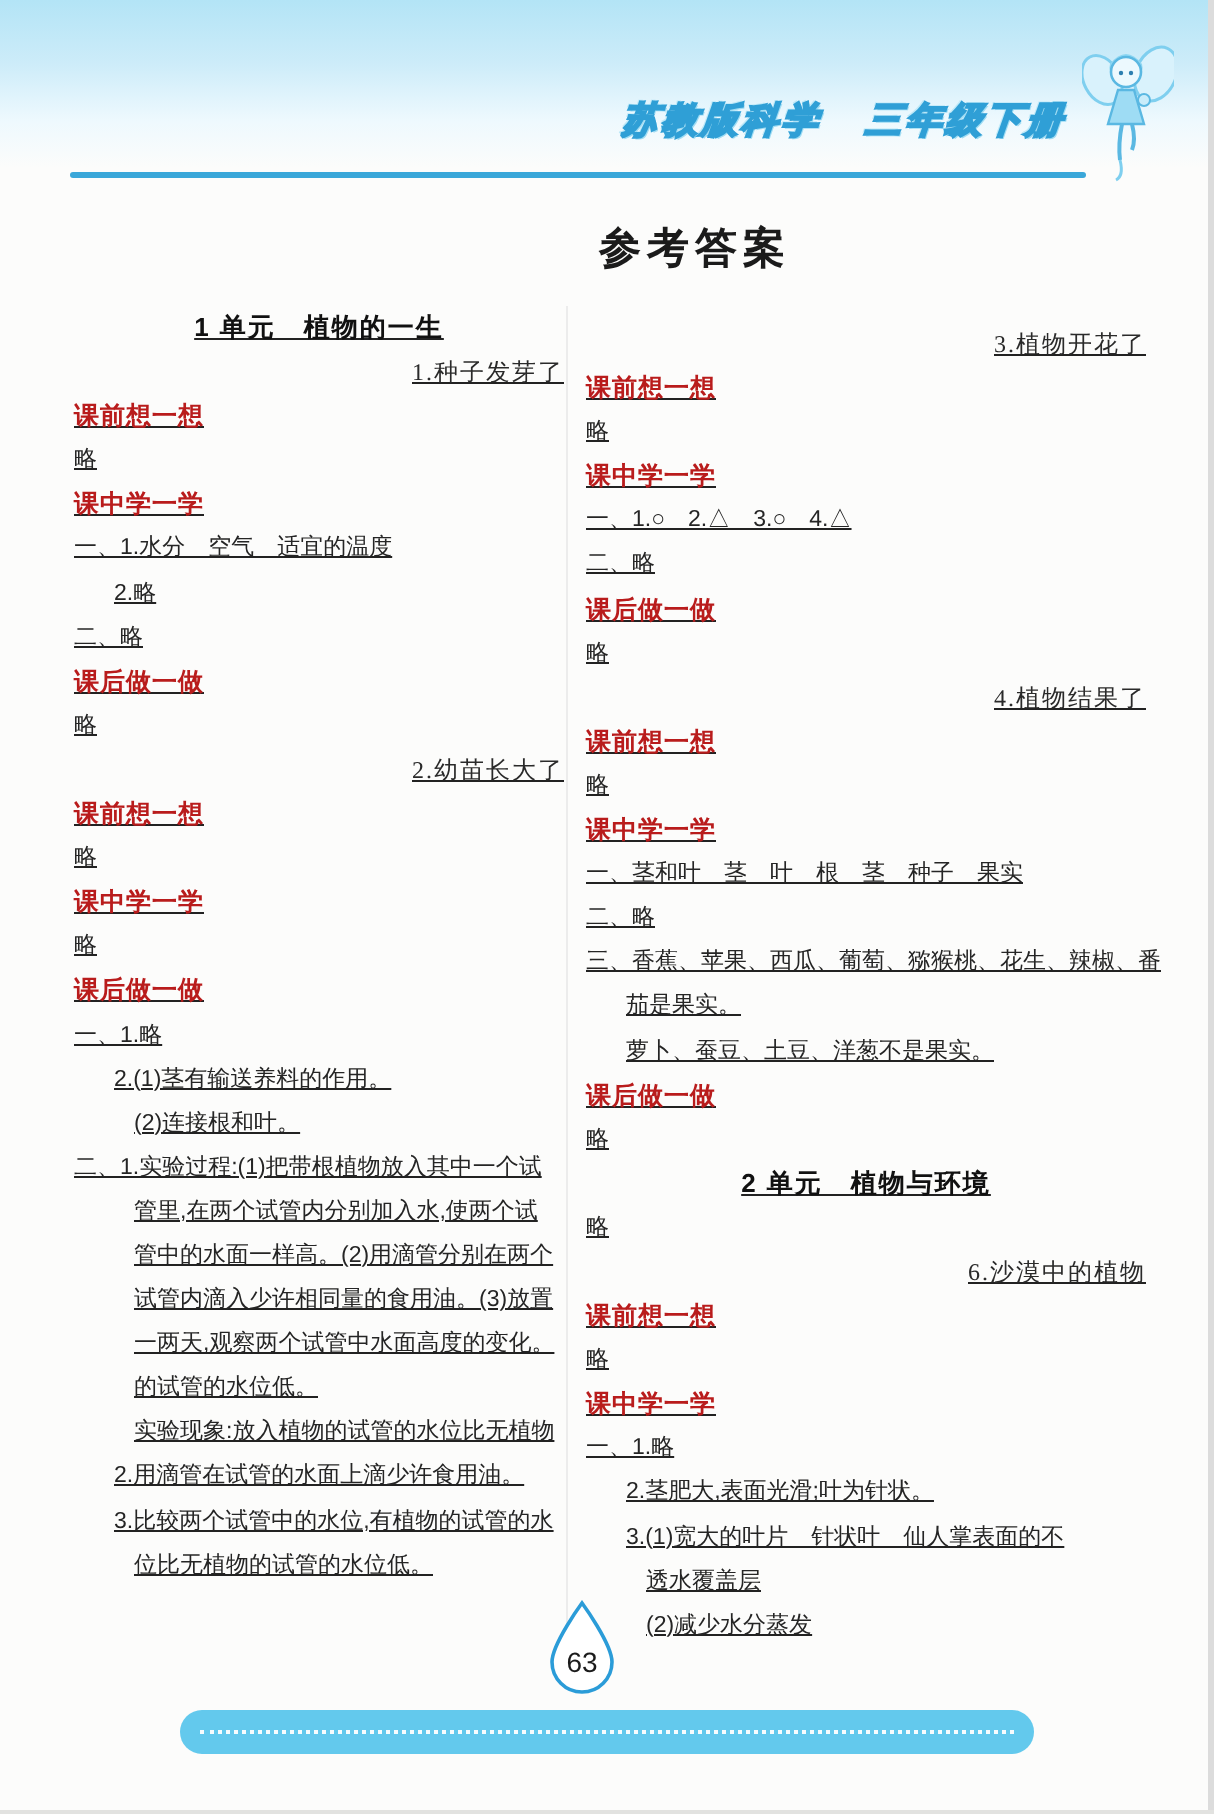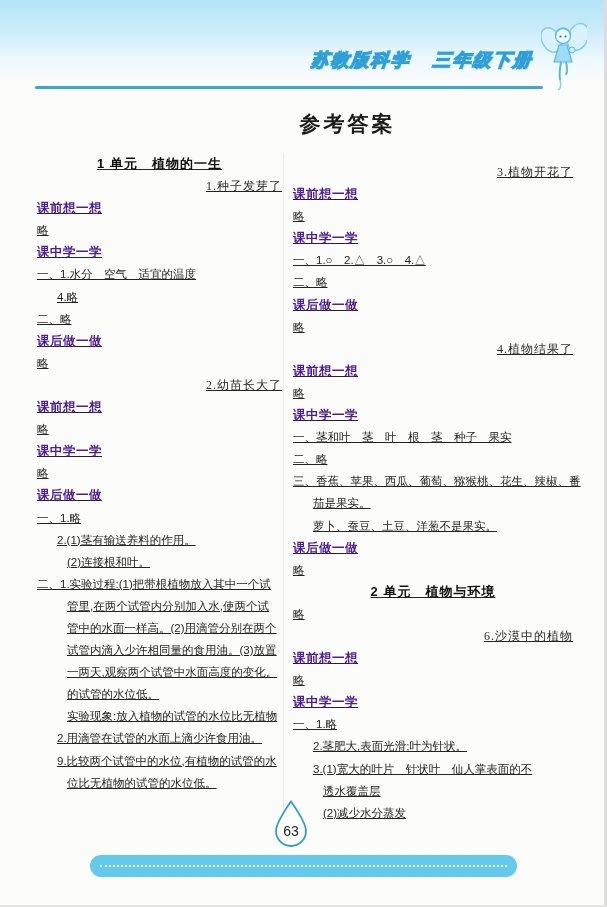--- a/index.html
+++ b/index.html
@@ -32,21 +32,21 @@
     font-size:21px;font-weight:bold;letter-spacing:3px;color:#1b1b1b;margin-left:44px;
   }
 
   
   .columns{position:absolute;left:37px;top:153px;width:536px;display:flex;align-items:flex-start;text-decoration:underline;}
   .col-left{width:245px;}
   .col-right{width:280px;margin-left:1px;border-left:1px solid #ececec;padding-left:9px;padding-top:8px;}
   .line{font-size:11.5px;line-height:22.1px;white-space:nowrap;color:#252525;}
   .unit{font-weight:bold;text-align:center;font-size:13px;color:#111;letter-spacing:1px;}
   .lesson{text-align:right;font-family:"Liberation Serif",serif;font-size:12px;color:#2a2a2a;letter-spacing:1px;}
-  .head{font-weight:bold;font-size:12.5px;color:#4c1d95;letter-spacing:0.5px;}
+  .head{font-weight:bold;font-size:12.5px;color:#b91c1c;letter-spacing:0.5px;}
   .t1{padding-left:20px;}
   .t2{padding-left:30px;}
 
   
   .footer-bar{
     position:absolute;left:90px;top:855px;width:427px;height:22px;
     background:#63c9ed;border-radius:11px;
   }
   .footer-bar::before{
     content:"";position:absolute;left:10px;right:10px;top:50%;height:0;
@@ -87,42 +87,42 @@
   <div class="page-title">参考答案</div>
 
   <div class="columns">
     <div class="col-left">
         <div class="line unit">1 单元　植物的一生</div>
         <div class="line lesson">1.种子发芽了</div>
         <div class="line head">课前想一想</div>
         <div class="line t0">略</div>
         <div class="line head">课中学一学</div>
         <div class="line t0">一、1.水分　空气　适宜的温度</div>
-        <div class="line t1">4.略</div>
+        <div class="line t1">2.略</div>
         <div class="line t0">二、略</div>
         <div class="line head">课后做一做</div>
         <div class="line t0">略</div>
         <div class="line lesson">2.幼苗长大了</div>
         <div class="line head">课前想一想</div>
         <div class="line t0">略</div>
         <div class="line head">课中学一学</div>
         <div class="line t0">略</div>
         <div class="line head">课后做一做</div>
         <div class="line t0">一、1.略</div>
         <div class="line t1">2.(1)茎有输送养料的作用。</div>
         <div class="line t2">(2)连接根和叶。</div>
         <div class="line t0">二、1.实验过程:(1)把带根植物放入其中一个试</div>
         <div class="line t2">管里,在两个试管内分别加入水,使两个试</div>
         <div class="line t2">管中的水面一样高。(2)用滴管分别在两个</div>
         <div class="line t2">试管内滴入少许相同量的食用油。(3)放置</div>
         <div class="line t2">一两天,观察两个试管中水面高度的变化。</div>
         <div class="line t2">的试管的水位低。</div>
         <div class="line t2">实验现象:放入植物的试管的水位比无植物</div>
         <div class="line t1">2.用滴管在试管的水面上滴少许食用油。</div>
-        <div class="line t1">9.比较两个试管中的水位,有植物的试管的水</div>
+        <div class="line t1">3.比较两个试管中的水位,有植物的试管的水</div>
         <div class="line t2">位比无植物的试管的水位低。</div>
       </div>
     <div class="col-right">
         <div class="line lesson">3.植物开花了</div>
         <div class="line head">课前想一想</div>
         <div class="line t0">略</div>
         <div class="line head">课中学一学</div>
         <div class="line t0">一、1.○　2.△　3.○　4.△</div>
         <div class="line t0">二、略</div>
         <div class="line head">课后做一做</div>

